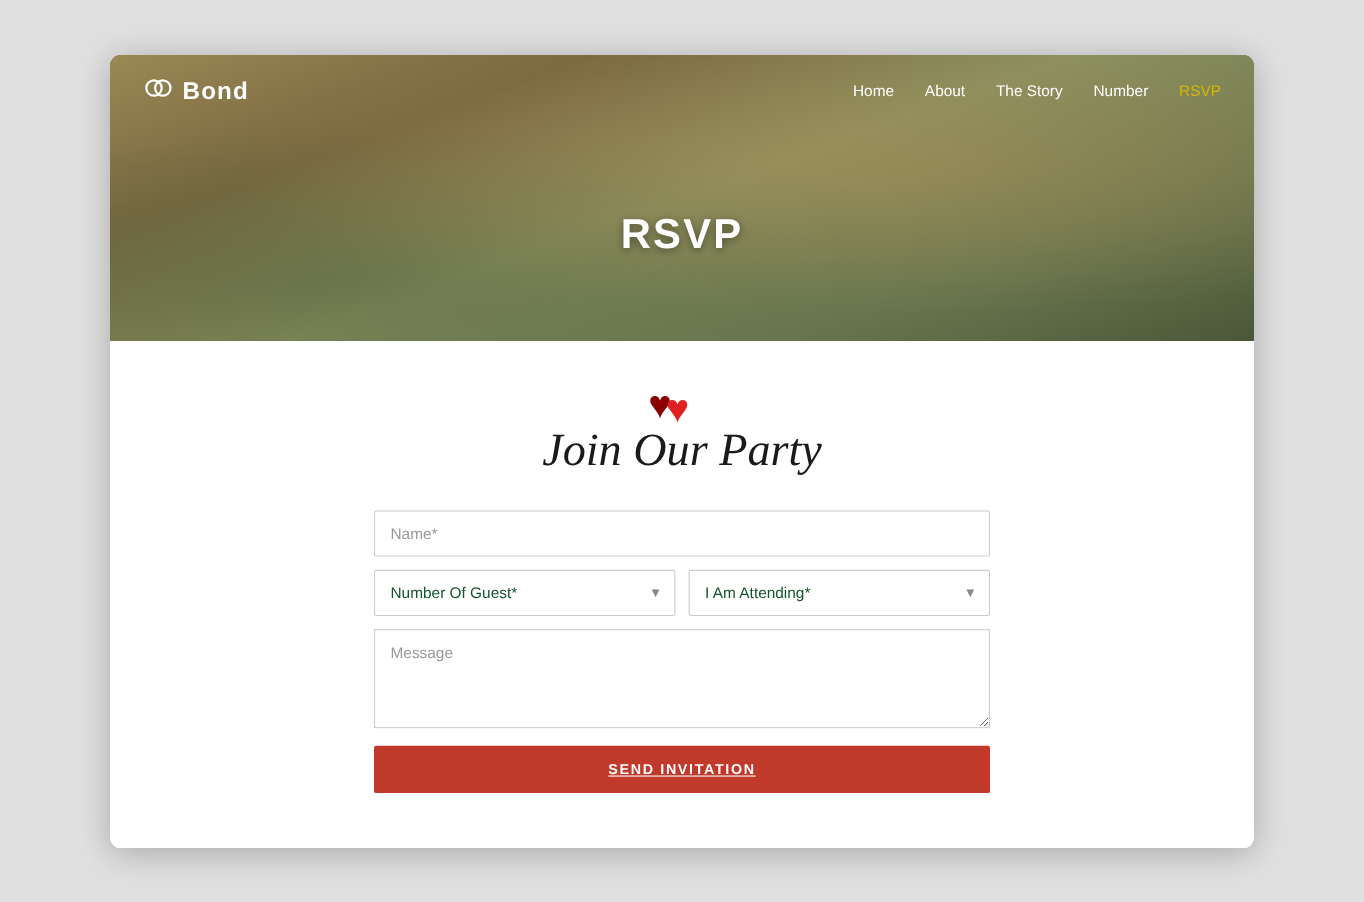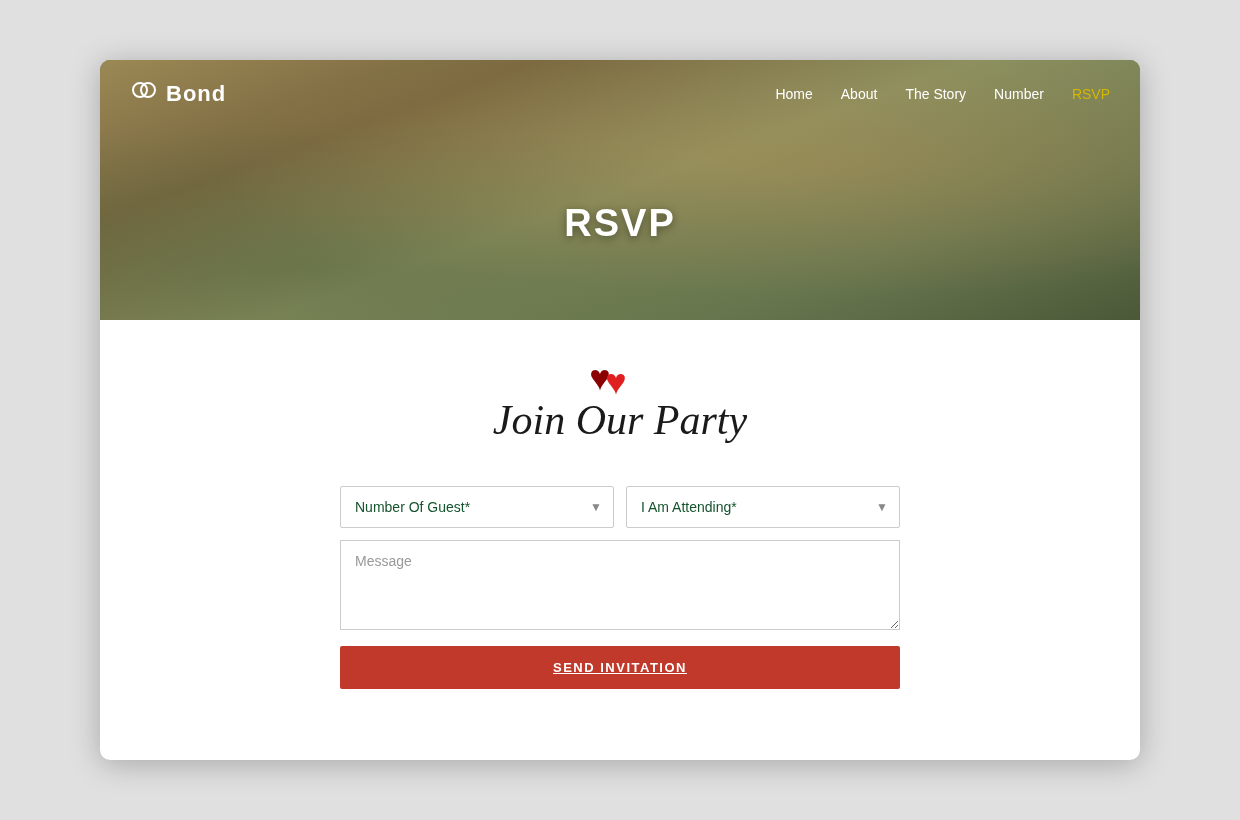--- a/index.html
+++ b/index.html
@@ -267,20 +267,21 @@
         <span class="heart-2">♥</span>
         &nbsp;&nbsp;&nbsp;
       </div>
       <br>
       <span class="section-title" style="font-family: 'Palatino Linotype', Palatino, 'Book Antiqua', Georgia, serif; font-style: italic; font-size: 42px;">Join Our Party</span>
     </div>
 
     <form class="rsvp-form">
 
       <div class="form-row">
+        <input type="text" class="form-control" placeholder="Name*" style="">
       </div>
 
       <div class="form-row">
         <div class="form-select-wrapper">
           <select class="form-select">
             <option value="" disabled="" selected="">Number Of Guest*</option>
             <option value="1">1</option>
             <option value="2">2</option>
             <option value="3">3</option>
             <option value="4">4</option>

